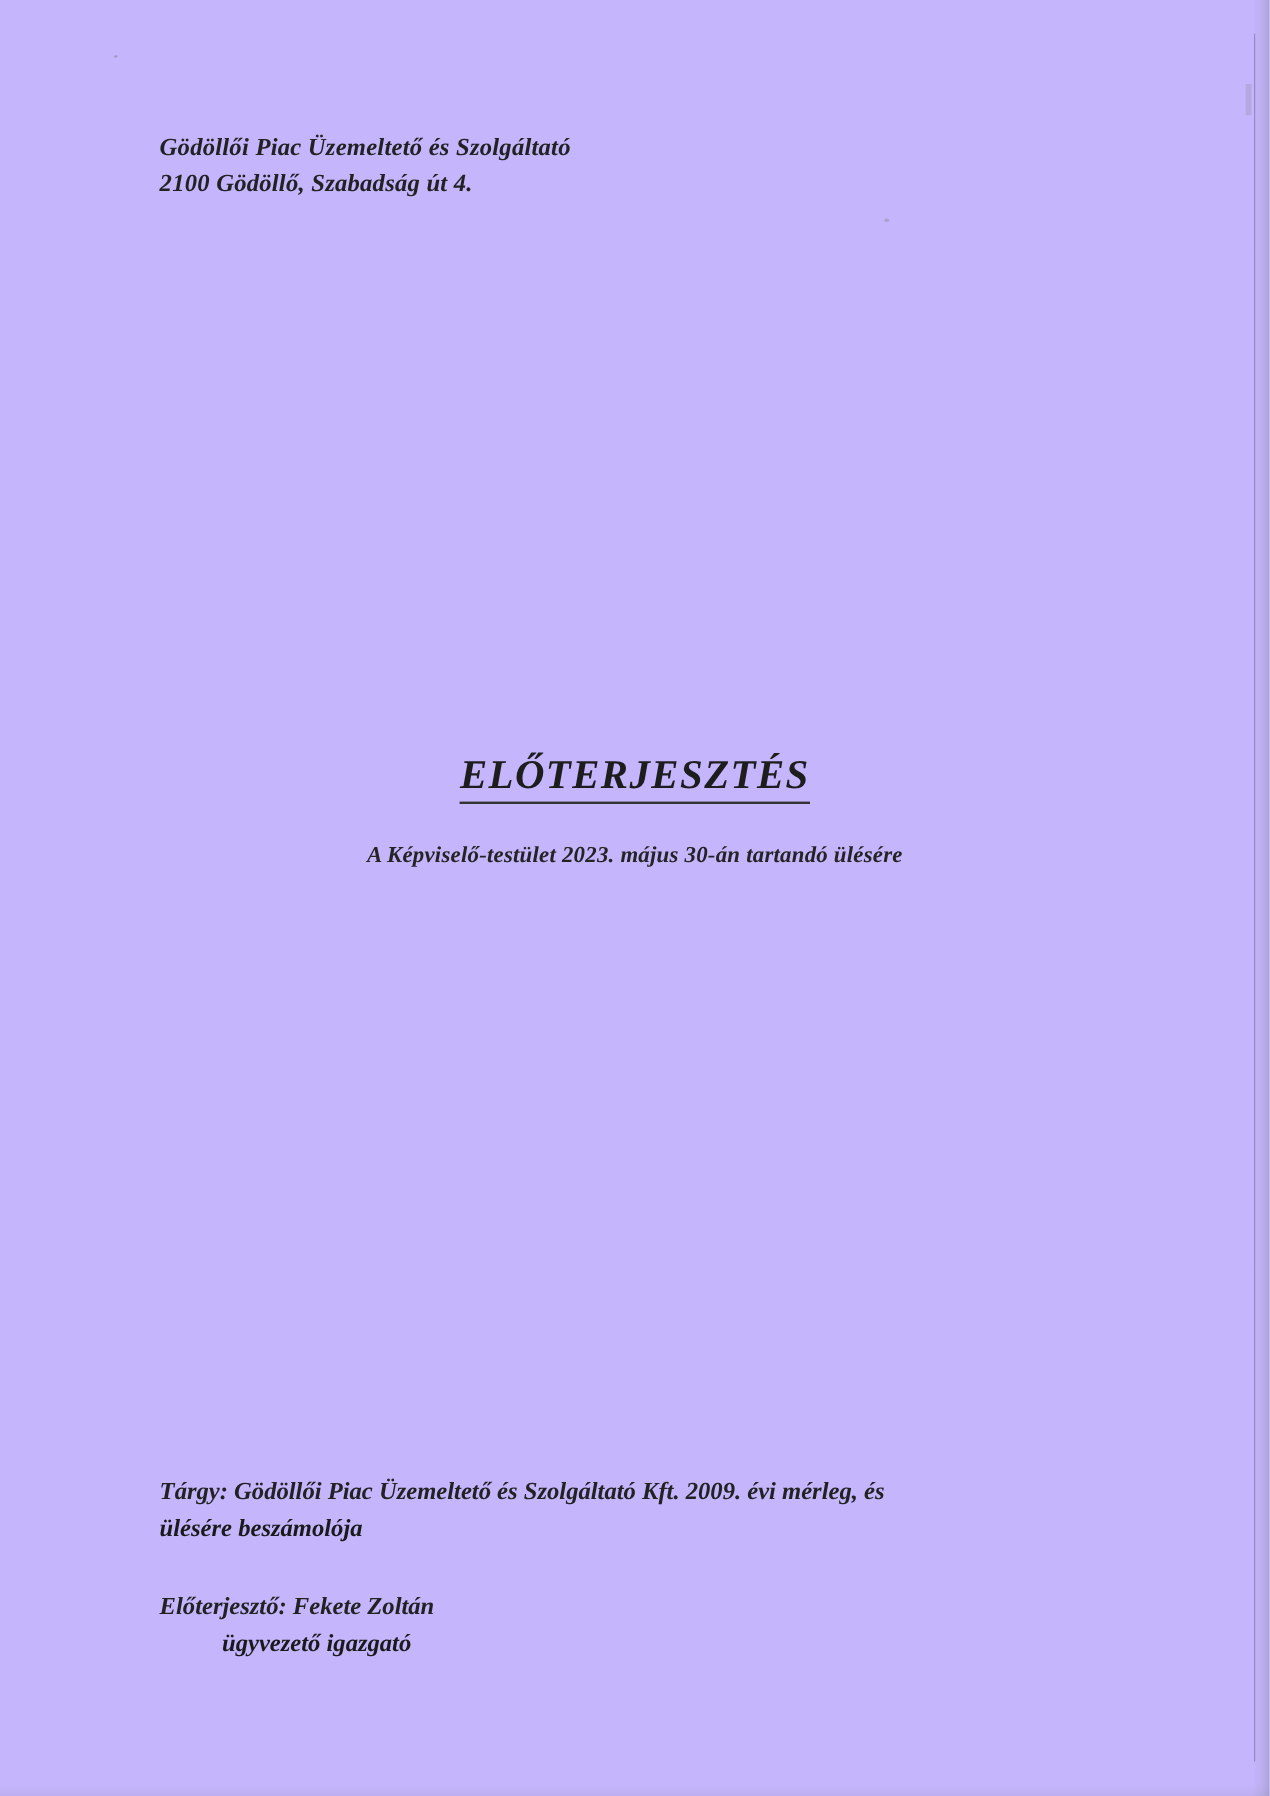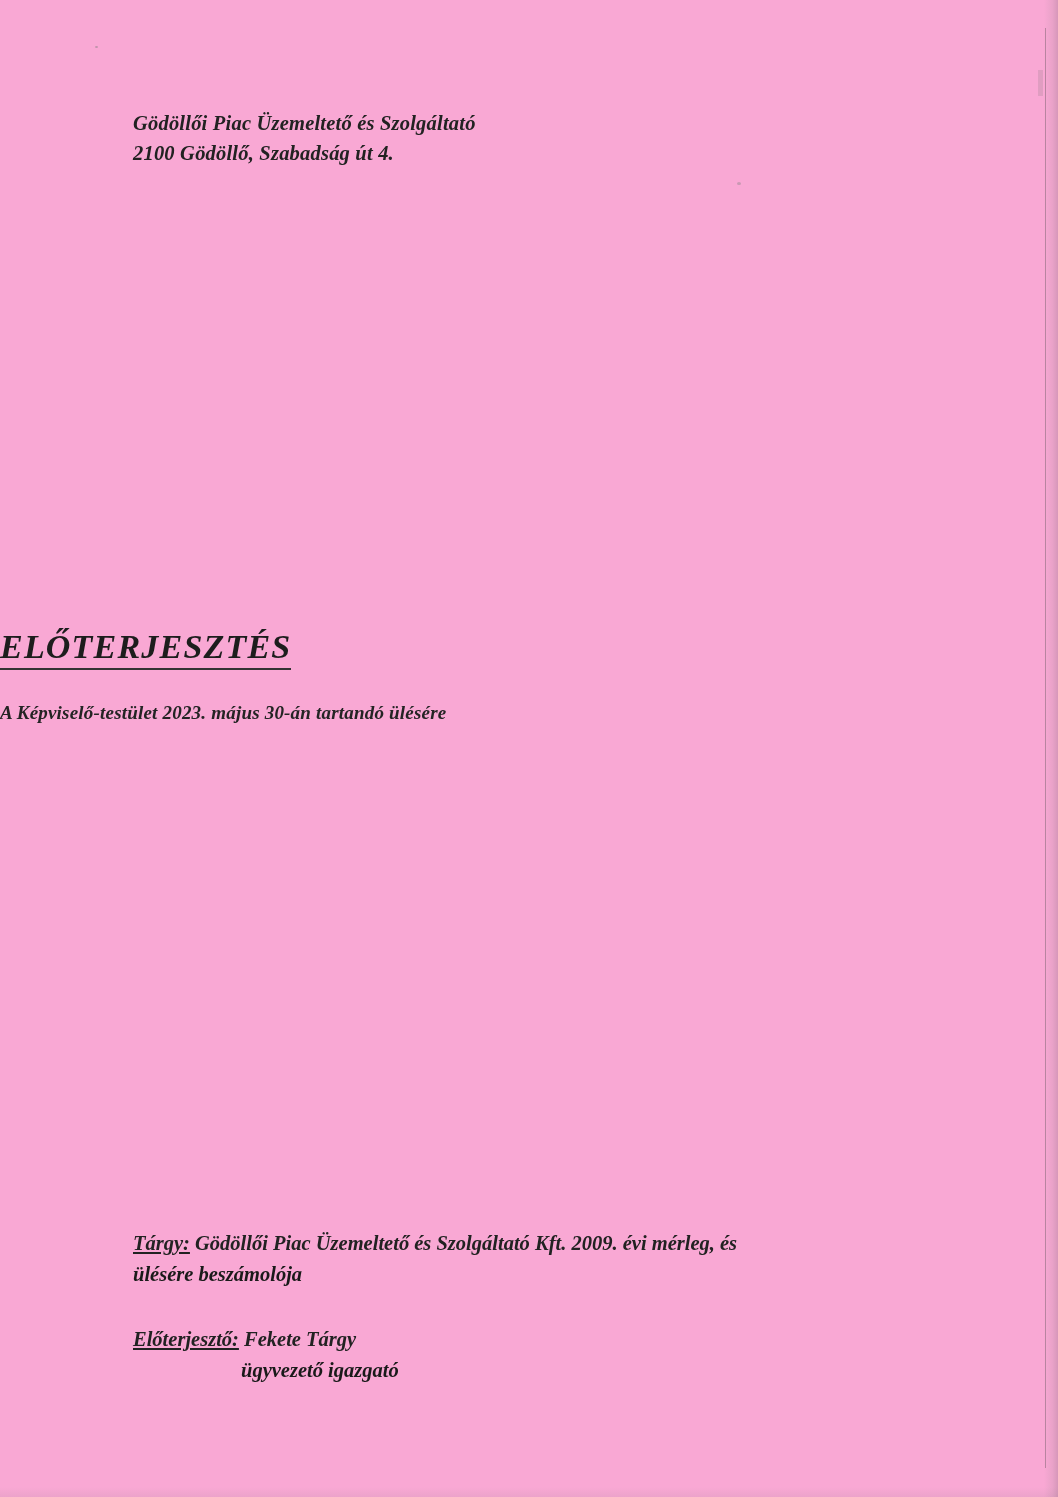--- a/index.html
+++ b/index.html
@@ -13,21 +13,21 @@
     position: relative;
     font-family: "Liberation Serif", serif;
     color: #1a1a1a;
     overflow: hidden;
   }
 
   
   .page {
     position: absolute;
     inset: 0;
-    background: #f9a8d4;
+    background: #c4b5fd;
   }
 
   
   .scan-edge-right {
     position: absolute;
     top: 0;
     right: 0;
     width: 14px;
     height: 100%;
     background: linear-gradient(to right, rgba(255,255,255,0) 0%, rgba(120,120,120,0.12) 60%, rgba(90,90,90,0.22) 100%);
@@ -99,21 +99,21 @@
     letter-spacing: 0.2px;
     color: #222;
   }
 
   
   .title-block {
     position: absolute;
     left: 0;
     top: 628px;
     width: 1058px;
-    text-align: left;
+    text-align: center;
   }
   .doc-title {
     display: inline-block;
     font-style: italic;
     font-weight: bold;
     font-size: 34px;
     letter-spacing: 1.2px;
     border-bottom: 2px solid #333;
     padding-bottom: 2px;
     color: #1d1d1d;
@@ -139,37 +139,36 @@
     font-weight: bold;
     font-size: 20.5px;
     line-height: 31px;
     color: #222;
   }
   .subject-row {
     text-align: justify;
     text-justify: inter-word;
   }
   .meta-label {
-    text-decoration: underline;
     margin-top: 46px;
   }
   .meta-value {
     font-weight: bold;
   }
   .subject-second-line {
     font-style: italic;
     font-weight: bold;
     font-size: 20.5px;
     line-height: 31px;
   }
   .presenter-row {
     margin-top: 34px;
   }
   .presenter-role {
-    margin-left: 108px;
+    margin-left: 52px;
     font-style: italic;
     font-weight: bold;
     font-size: 20.5px;
     line-height: 31px;
   }
 </style>
 </head>
 <body>
 
 <div class="page">
@@ -194,19 +193,19 @@
 
     <div class="meta-block">
       <div class="meta-row subject-row">
         <span class="meta-label">Tárgy:</span>
         <span class="meta-value">Gödöllői Piac Üzemeltető és Szolgáltató Kft. 2009. évi mérleg, és</span>
       </div>
       <div class="subject-second-line">ülésére beszámolója</div>
 
       <div class="meta-row presenter-row">
         <span class="meta-label">Előterjesztő:</span>
-        <span class="meta-value">Fekete Tárgy</span>
+        <span class="meta-value">Fekete Zoltán</span>
       </div>
       <div class="presenter-role">ügyvezető igazgató</div>
     </div>
 
   </div>
 </div>
 
 </body></html>

